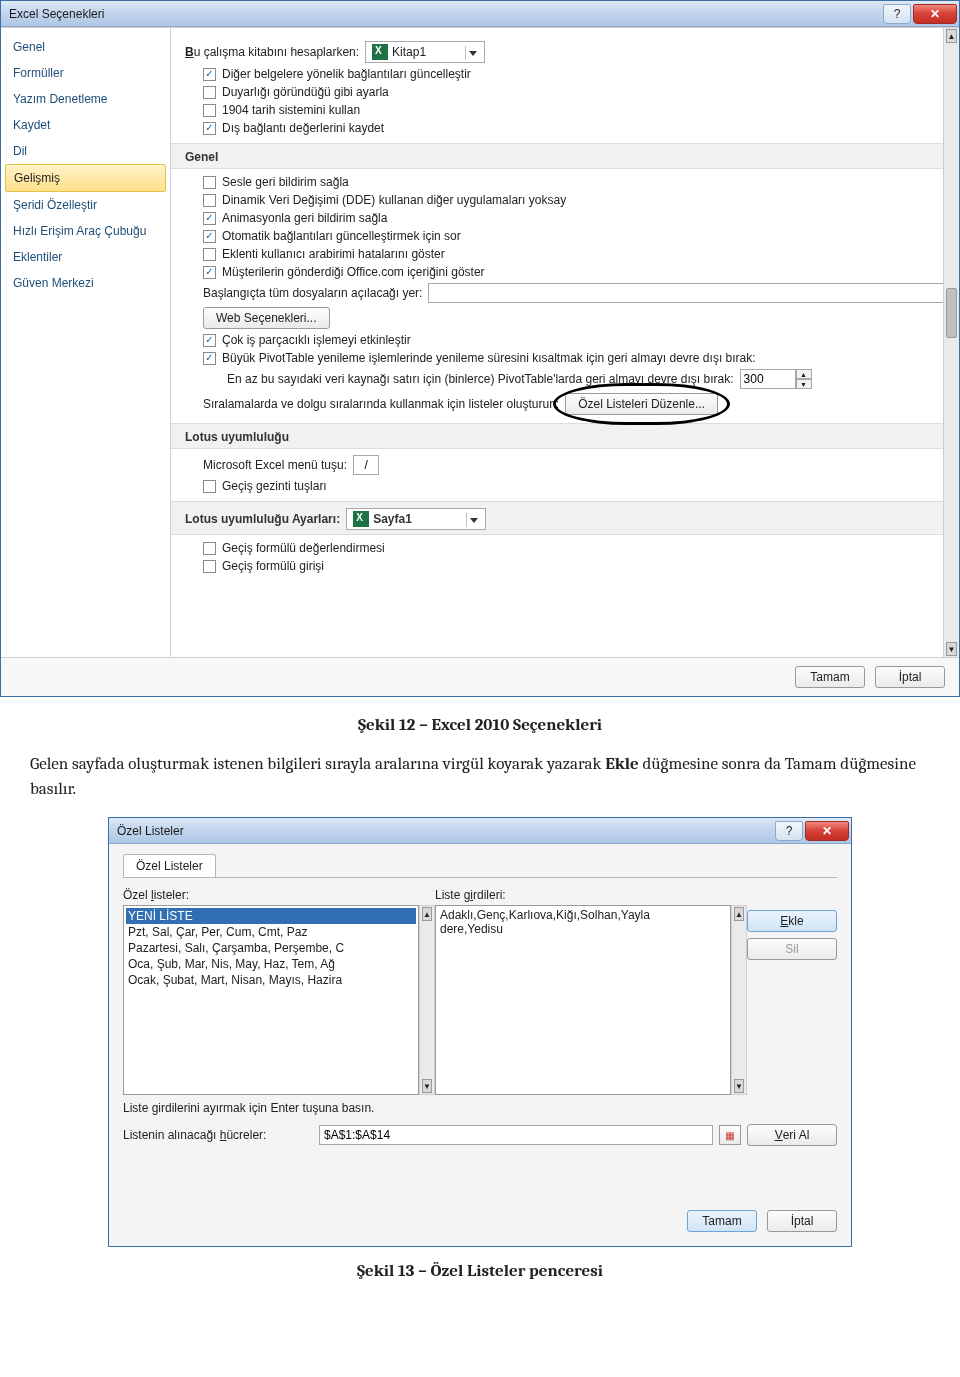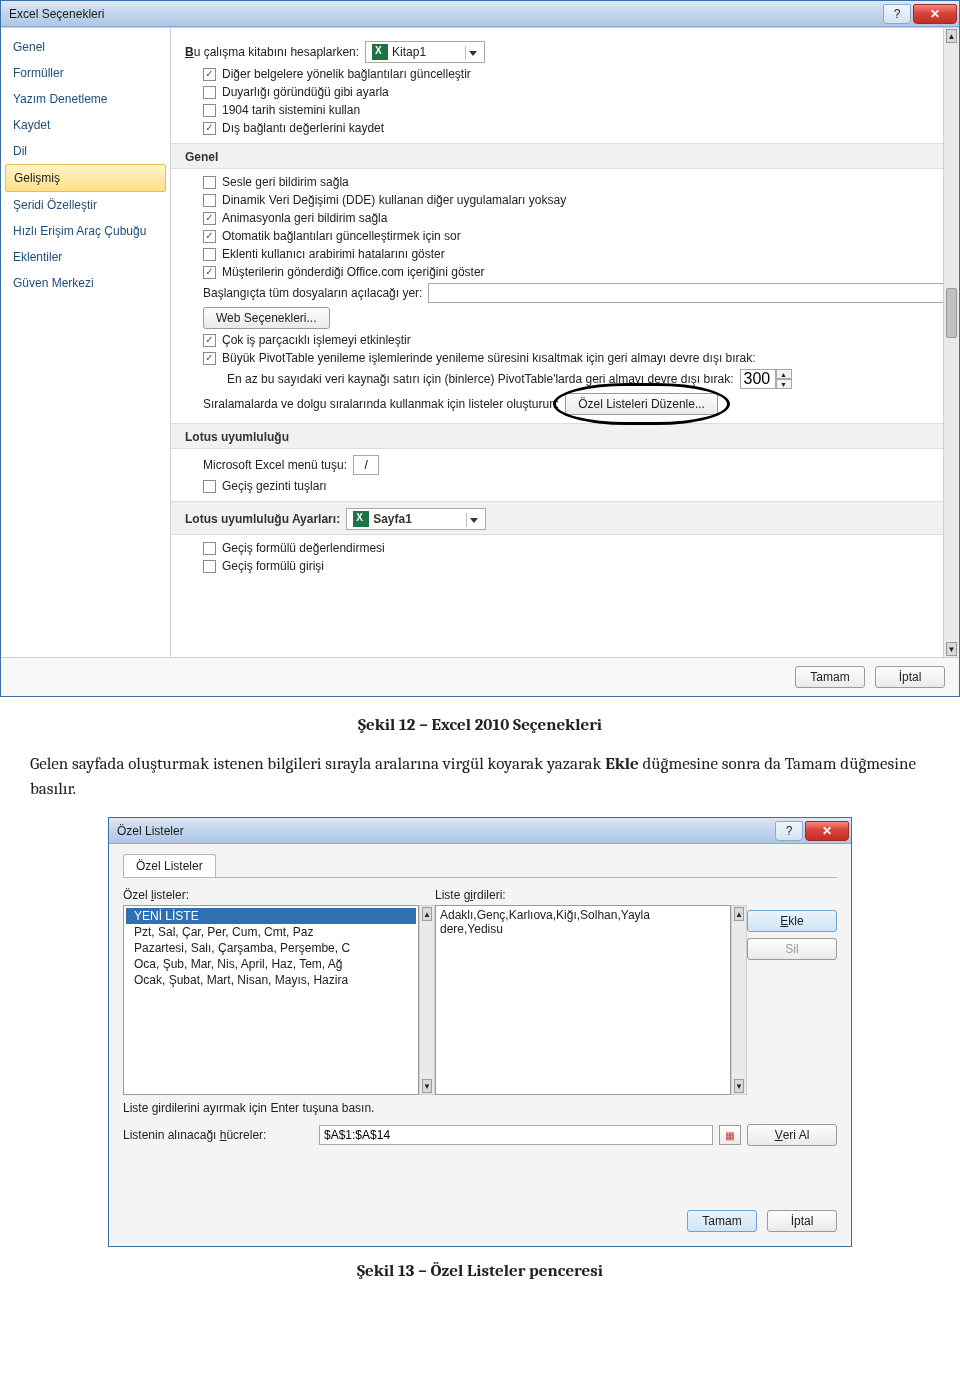--- a/index.html
+++ b/index.html
@@ -115,21 +115,21 @@
     background: linear-gradient(to bottom,#fdfdfd,#eaeaea);
     padding: 0 12px; font-size:12px; display:inline-flex; align-items:center;
   }
   .btn:active, .btn.primary {
     background: linear-gradient(to bottom,#eaf3fb,#cfe5f7);
     border-color:#6fa3d3;
   }
   .spinner {
     display:inline-flex; align-items:stretch; height:20px;
   }
-  .spinner input { width:36px; text-align:left; border:1px solid #a8a8a8; font-size:16px; padding:0 3px; }
+  .spinner input { width:56px; text-align:left; border:1px solid #a8a8a8; font-size:12px; padding:0 3px; }
   .spinner .arrows { width:16px; display:flex; flex-direction:column; }
   .spinner .arrows div { flex:1; border:1px solid #a8a8a8; background:#f2f2f2; font-size:7px; display:flex; align-items:center; justify-content:center; }
   .circle-highlight {
     position: relative; display:inline-block;
   }
   .circle-highlight .oval {
     position:absolute; left:-12px; top:-10px; right:-12px; bottom:-10px;
     border: 3px solid #000; border-radius: 50% / 60%;
     pointer-events:none;
   }
@@ -156,21 +156,21 @@
   .tab-strip { display:flex; border-bottom:1px solid #b5b5b5; margin-bottom:10px; }
   .tab {
     border:1px solid #b5b5b5; border-bottom:none;
     background:#fff; padding:4px 12px; border-radius:3px 3px 0 0;
     font-size:12px; margin-right:4px;
   }
   .listbox {
     background:#fff; border:1px solid #9a9a9a; overflow:hidden;
     font-size:12px; padding:2px;
   }
-  .listbox .item { padding:1px 8px; white-space:nowrap; }
+  .listbox .item { padding:1px 2px; white-space:nowrap; }
   .listbox .item.sel { background:#2f6fb2; color:#fff; }
   .textarea {
     background:#fff; border:1px solid #9a9a9a; font-size:12px; padding:2px 4px;
     white-space:pre-wrap;
   }
   .twocol { display:flex; align-items:flex-start; }
   .colL { flex:1; }
   .colM { flex:1; }
   .colR { width:90px; display:flex; flex-direction:column; gap:6px; }
   .colR .btn { width:100%; justify-content:center; }
@@ -370,21 +370,21 @@
       </div>
 
       <div class="twocol">
         <div class="colL">
           <span class="lbl-small">Özel <span class="ul">l</span>isteler:</span>
           <div style="display:flex">
             <div class="listbox" style="flex:1; height:190px">
               <div class="item sel">YENİ LİSTE</div>
               <div class="item">Pzt, Sal, Çar, Per, Cum, Cmt, Paz</div>
               <div class="item">Pazartesi, Salı, Çarşamba, Perşembe, C</div>
-              <div class="item">Oca, Şub, Mar, Nis, April, Haz, Tem, Ağ</div>
+              <div class="item">Oca, Şub, Mar, Nis, May, Haz, Tem, Ağ</div>
               <div class="item">Ocak, Şubat, Mart, Nisan, Mayıs, Hazira</div>
             </div>
             <div class="scrollbar-vert" style="height:190px">
               <div class="sb-arrow up">▲</div>
               <div class="sb-arrow dn">▼</div>
             </div>
           </div>
         </div>
         <div class="colM">
           <span class="lbl-small">Liste g<span class="ul">i</span>rdileri:</span>

